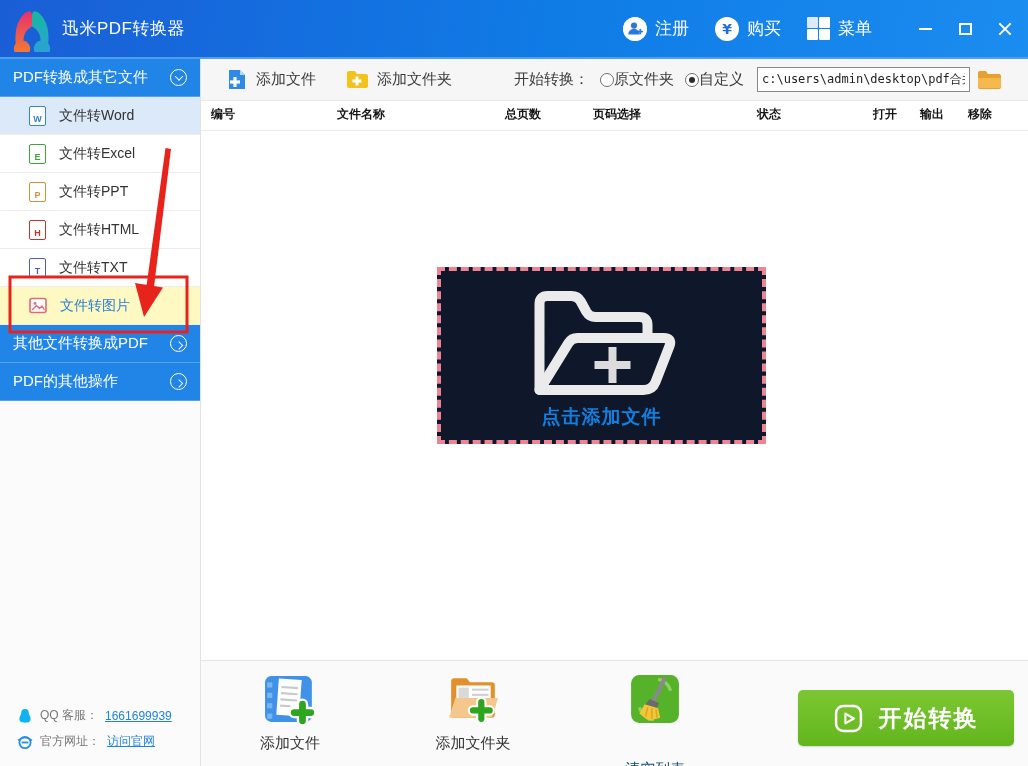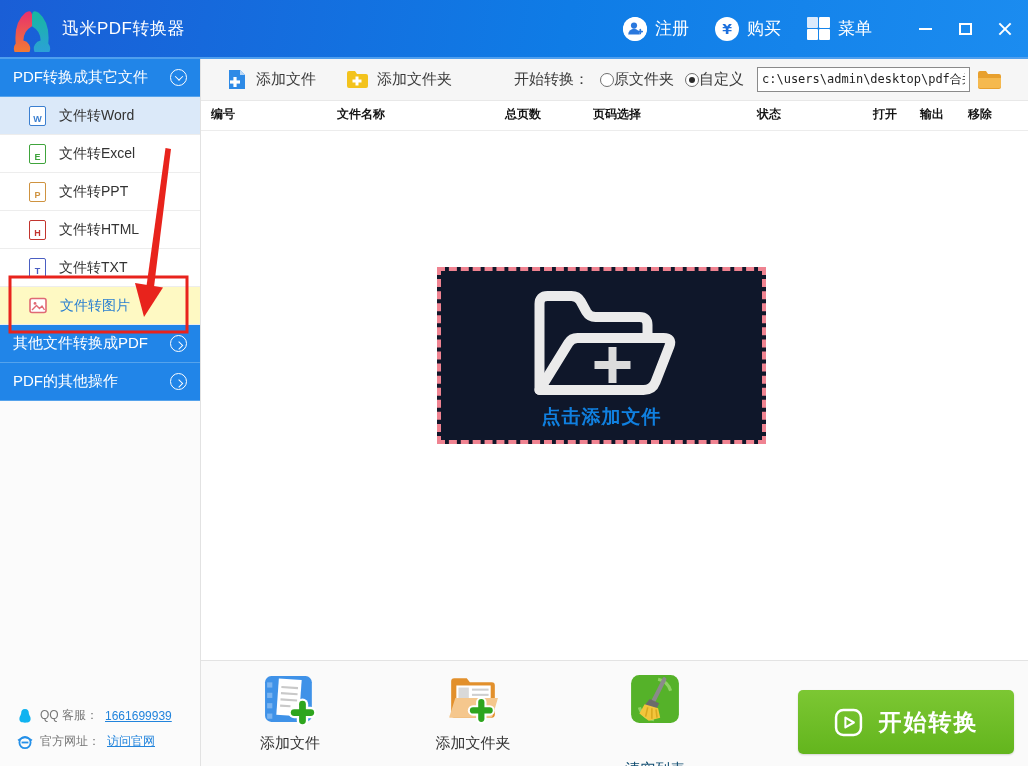--- a/index.html
+++ b/index.html
@@ -71,21 +71,21 @@
   .dz-hint { position:absolute; left:0; right:0; bottom:10px; text-align:center; color:#1080e0; font-size:19px; font-weight:bold; letter-spacing:1px; }
 
   
   .bottombar { position:absolute; left:0; right:0; bottom:0; height:106px; background:#fafafa; border-top:1px solid #e3e3e3; }
   .bb-item { position:absolute; top:12px; width:120px; text-align:center; cursor:pointer; }
   .bb-item .lbl { display:block; margin-top:5px; font-size:15px; color:#333; }
   .bb-item.disabled .lbl { color:#0c4a6e;margin-top:31px; }
   .bb-add-file { left:29px; }
   .bb-add-folder { left:212px; }
   .bb-clear { left:394px; }
-  .start-btn { position:absolute; left:597px; top:29px; width:216px; height:64px; border-radius:5px;
+  .start-btn { position:absolute; left:597px; top:29px; width:216px; height:56px; border-radius:5px;
     background:linear-gradient(#7cc733,#63b51d); display:flex; align-items:center; justify-content:center; gap:16px;
     color:#fff; font-size:23px; font-weight:bold; letter-spacing:2px; cursor:pointer; box-shadow:0 1px 2px rgba(0,0,0,.15); }
 
   
   .annotation { position:absolute; left:0; top:0; width:1028px; height:766px; pointer-events:none; z-index:50; }
 </style>
 </head>
 <body>
 
 <div class="titlebar">

